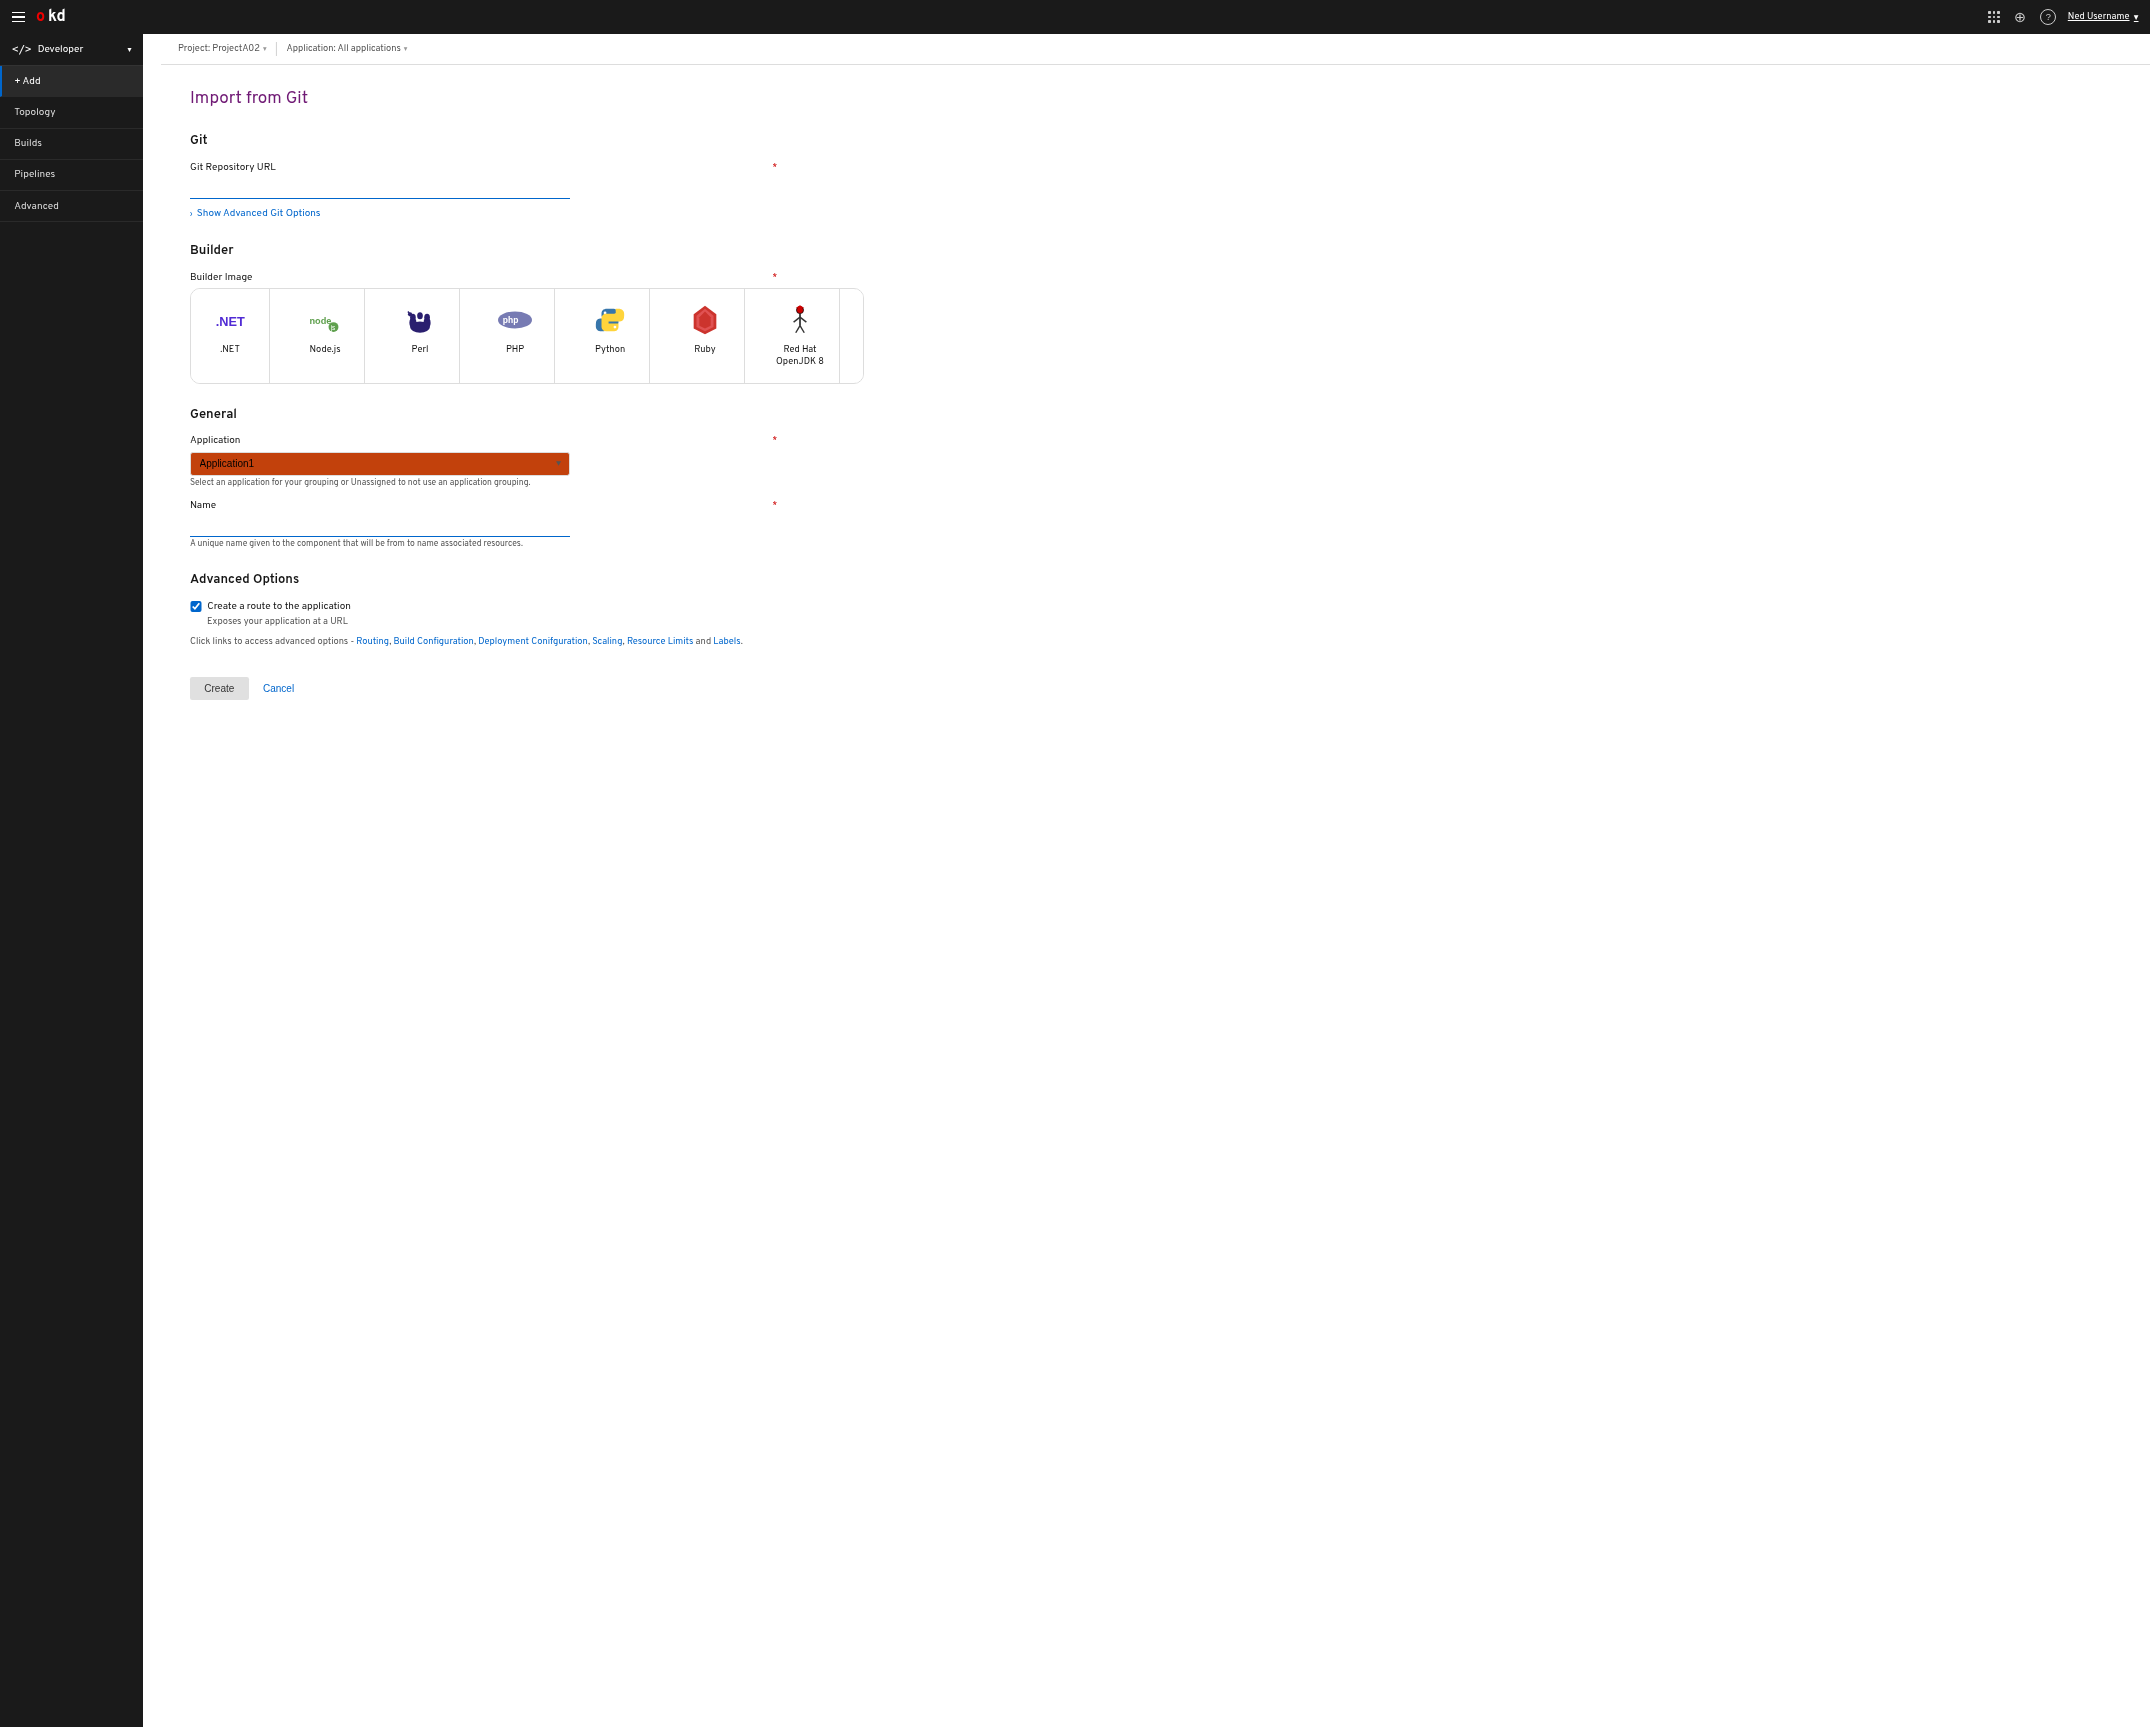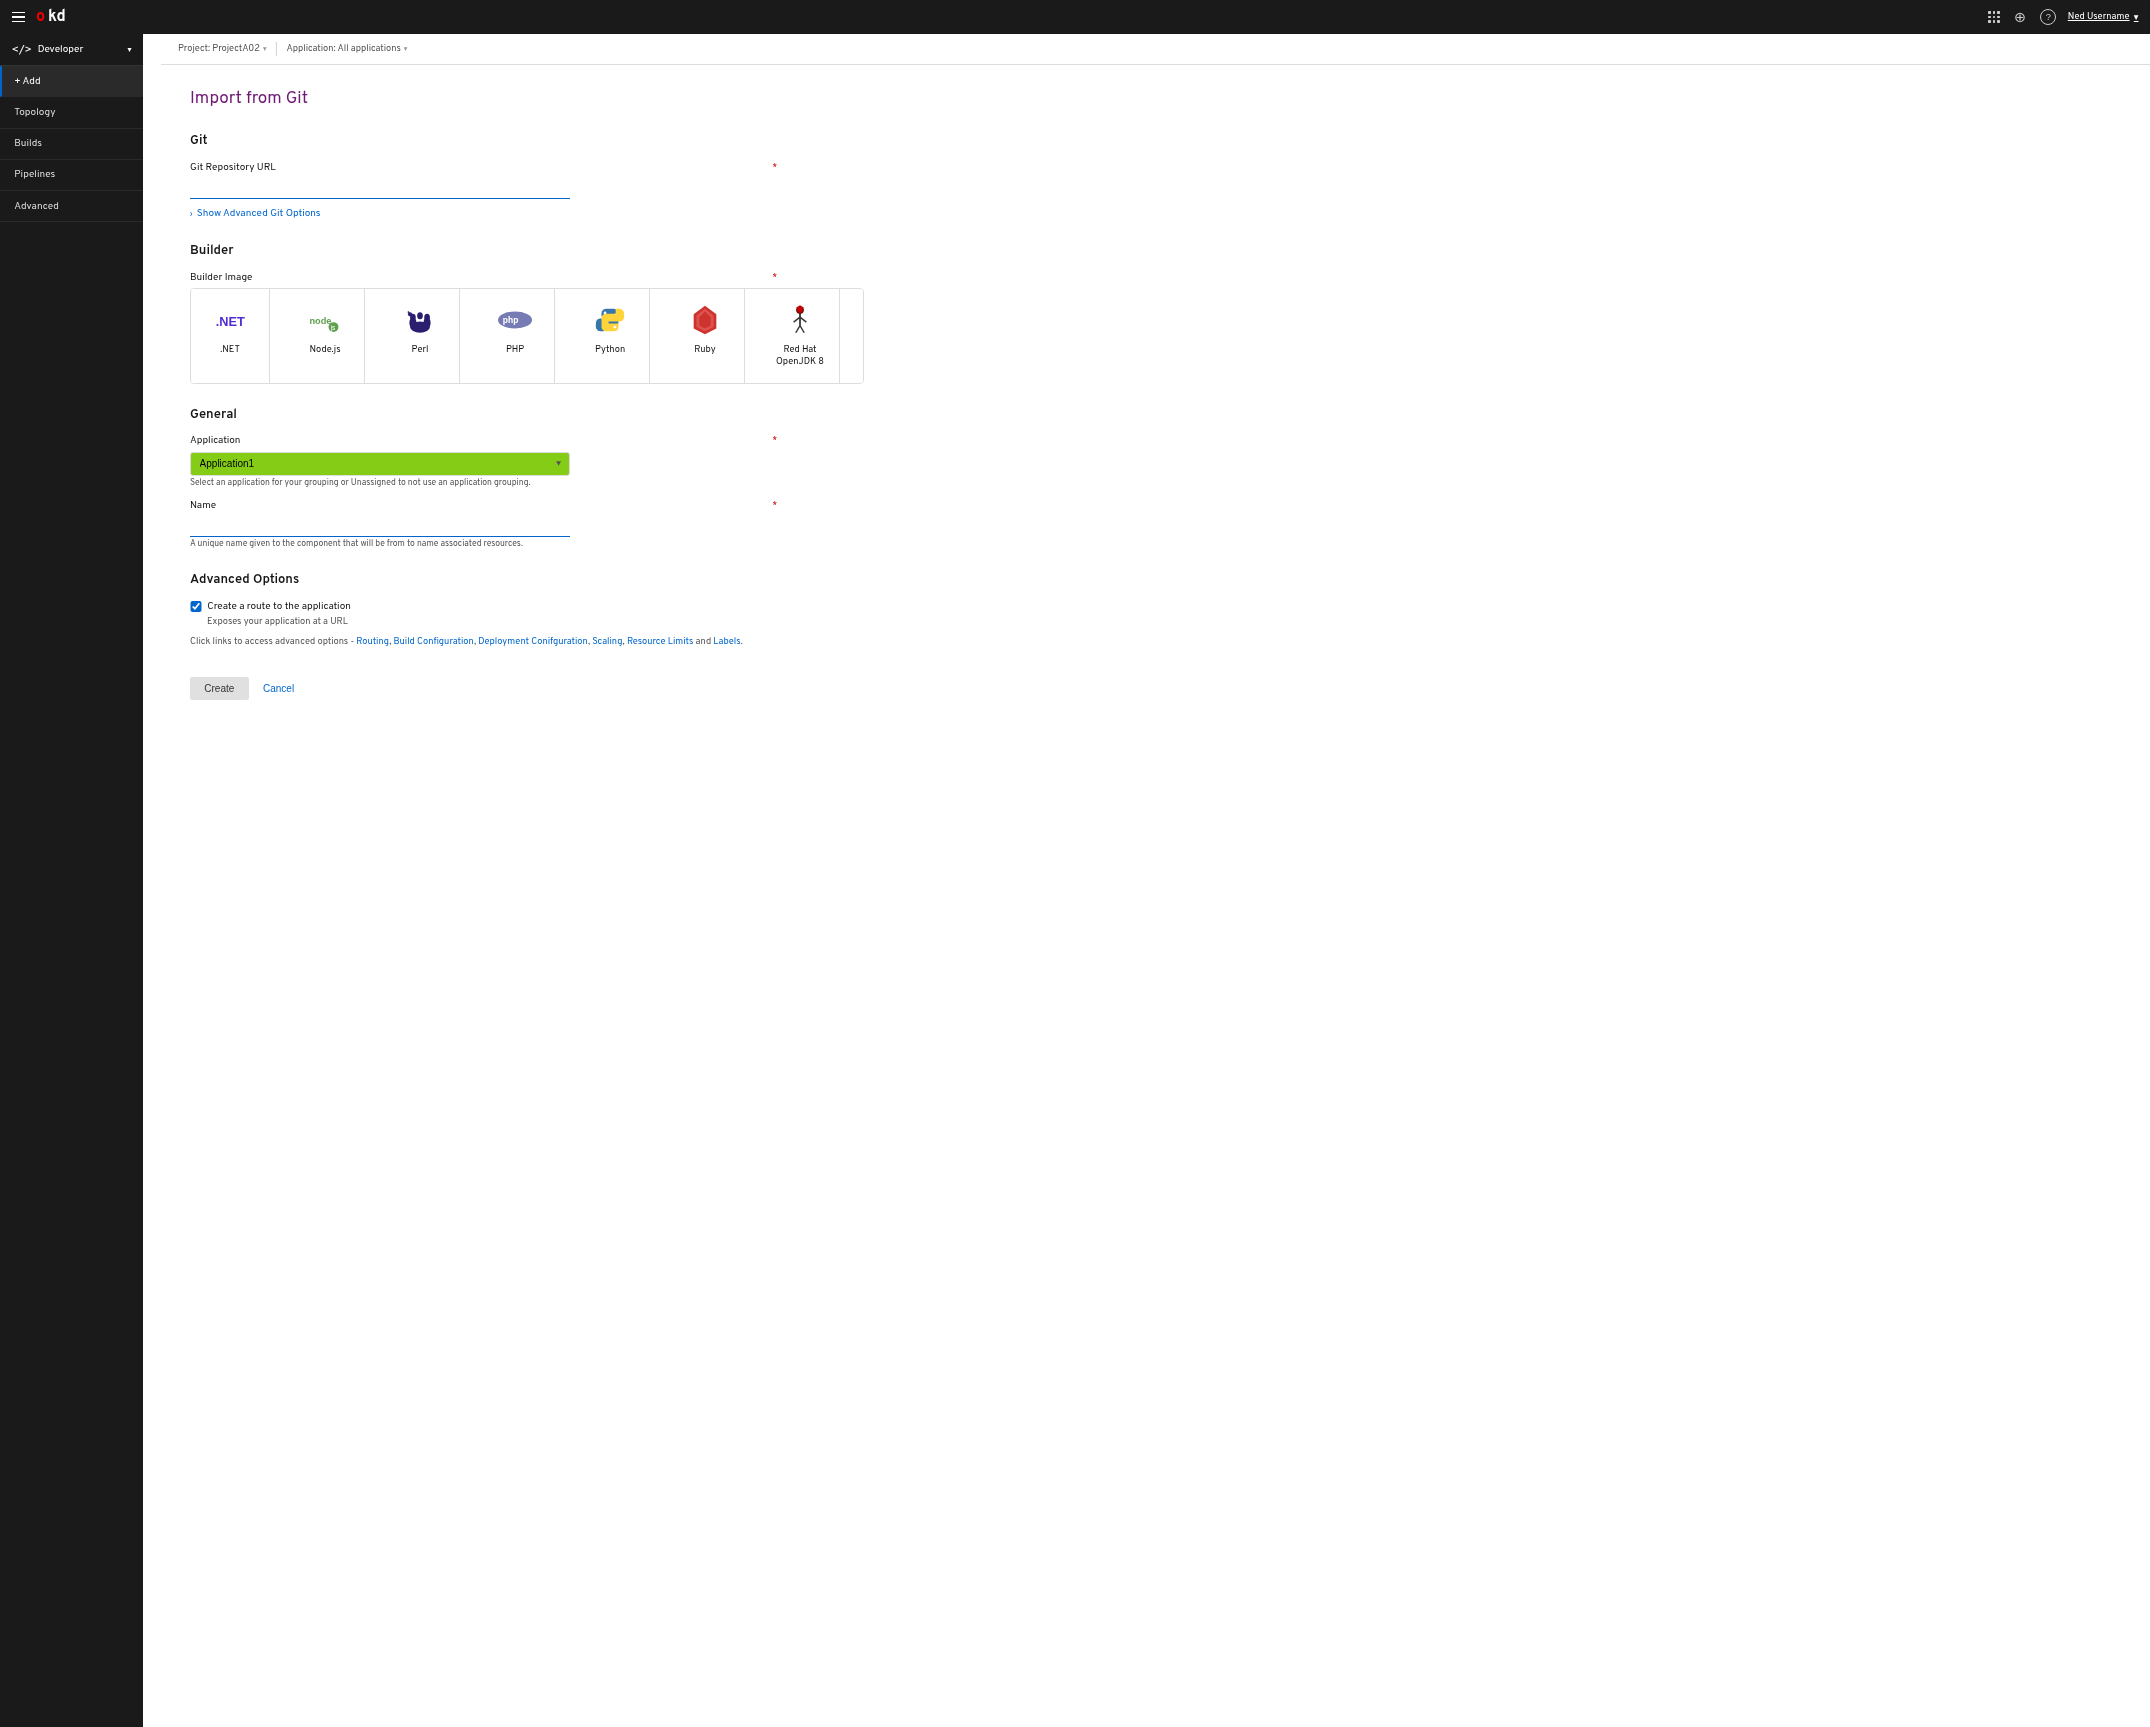--- a/index.html
+++ b/index.html
@@ -127,21 +127,21 @@
       margin-top: 8.6px;
     }
     .show-advanced .chevron { font-size: 8px; }
 
     
     .builder-section { margin-top: 23px; }
     .builder-grid {
       display: flex;
       gap: 16px;
       border: 0.7px solid #ddd;
-      border-radius: 4px;
+      border-radius: 10px;
       overflow: hidden;
       width: 674px;
     }
     .builder-card {
       flex: 1;
       padding: 14.3px 8.6px;
       display: flex;
       flex-direction: column;
       align-items: center;
       gap: 7.2px;
@@ -157,21 +157,21 @@
     
     .general-section { margin-top: 23px; }
     .select-wrapper { position: relative; width: 380px; }
     .select-wrapper select {
       width: 100%;
       padding: 5.7px 8.6px;
       border: 0.7px solid #ddd;
       border-radius: 2.9px;
       font-size: 10px;
       appearance: none;
-      background: #84cc16;
+      background: #c2410c;
       cursor: pointer;
       outline: none;
     }
     .select-wrapper::after {
       content: '▼';
       position: absolute;
       right: 8.6px;
       top: 50%;
       transform: translateY(-50%);
       font-size: 7.2px;

